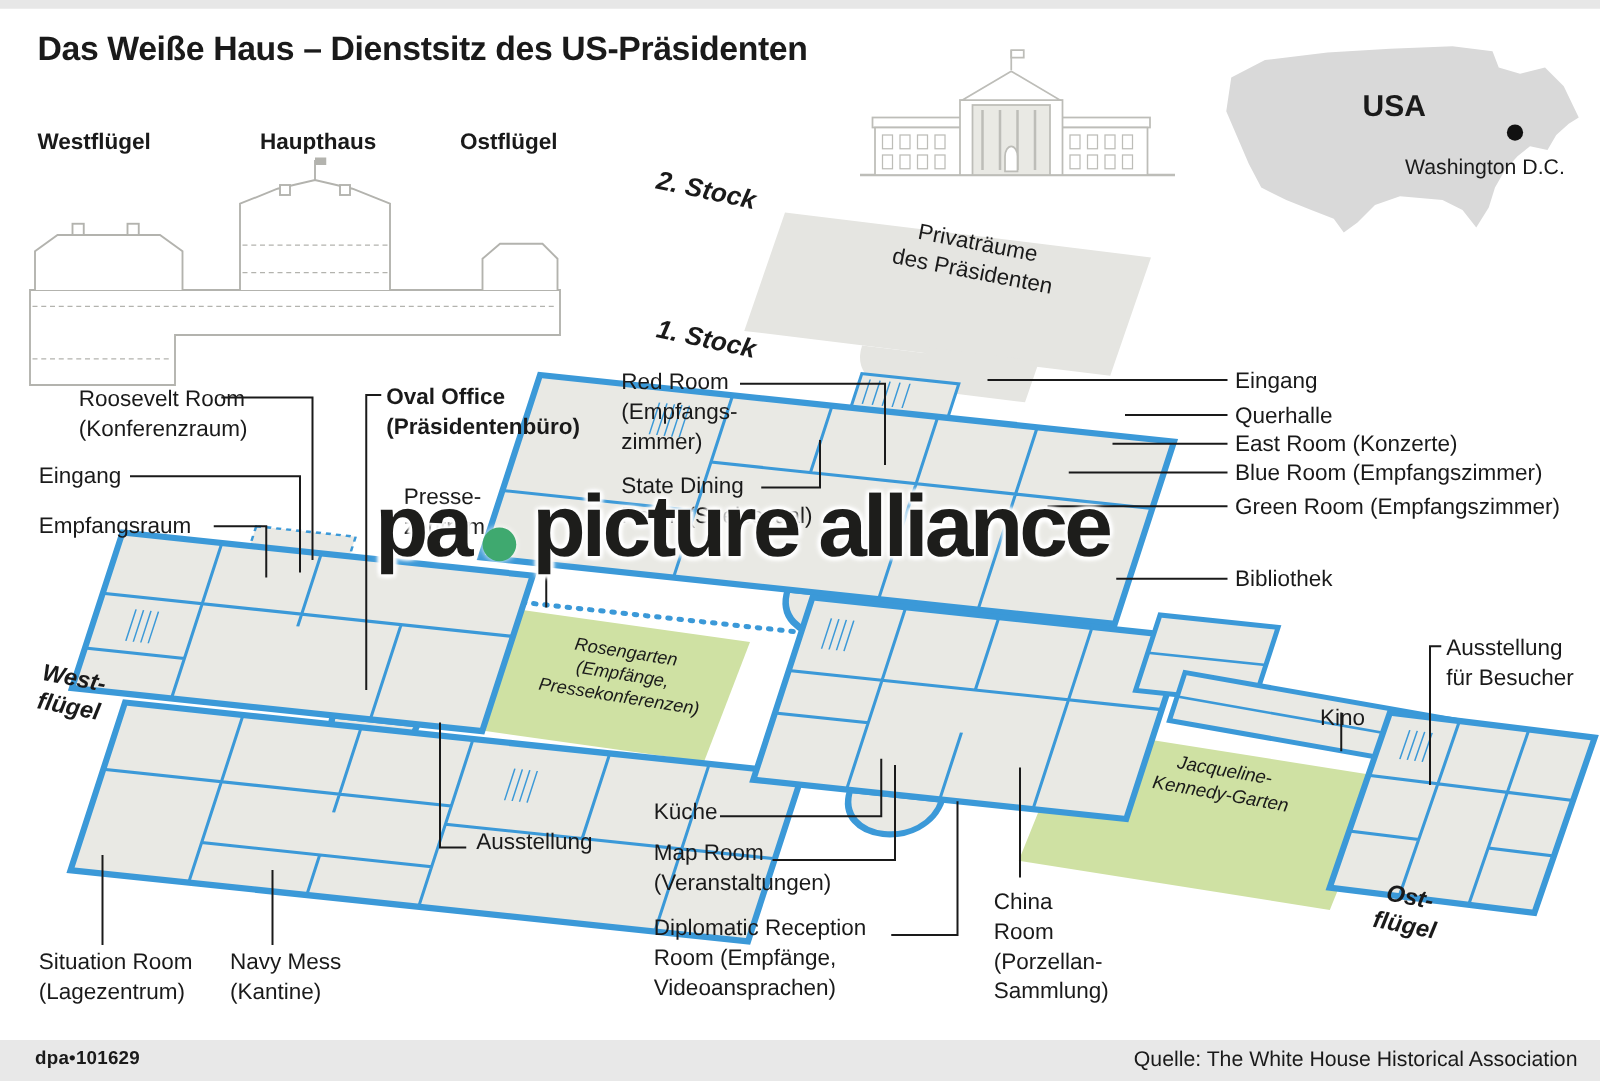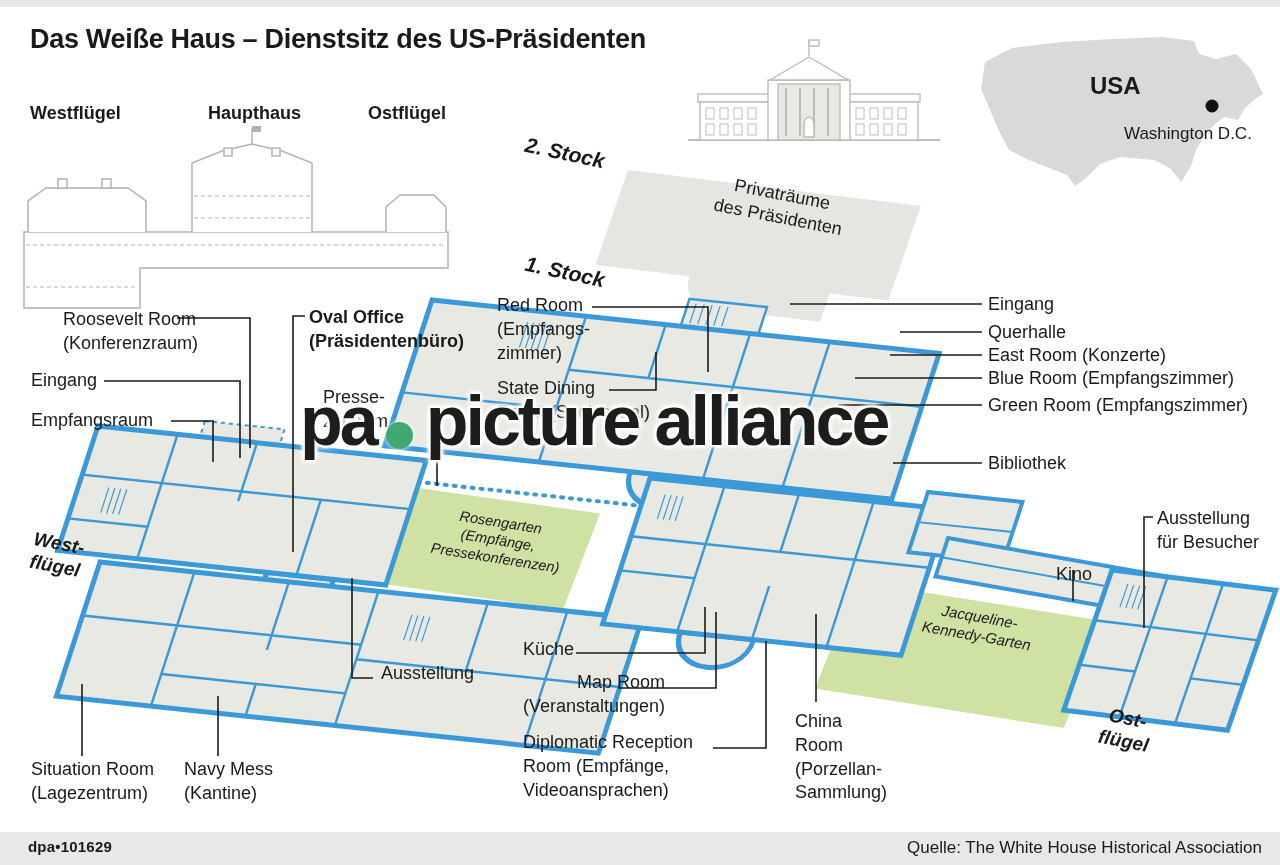--- a/index.html
+++ b/index.html
@@ -214,21 +214,21 @@
   <div class="lbl" style="left:988px;top:321px;">Querhalle</div>
   <div class="lbl" style="left:988px;top:344px;">East Room (Konzerte)</div>
   <div class="lbl" style="left:988px;top:367px;">Blue Room (Empfangszimmer)</div>
   <div class="lbl" style="left:988px;top:394px;">Green Room (Empfangszimmer)</div>
   <div class="lbl" style="left:988px;top:452px;">Bibliothek</div>
   <div class="lbl" style="left:1157px;top:507px;">Ausstellung
 für Besucher</div>
   <div class="lbl" style="left:1056px;top:548px;margin-top:15px;">Kino</div>
   <div class="lbl" style="left:381px;top:662px;">Ausstellung</div>
   <div class="lbl" style="left:523px;top:638px;">Küche</div>
-  <div class="lbl" style="left:523px;top:671px;text-align:right;">Map Room
+  <div class="lbl" style="left:523px;top:671px;">Map Room
 (Veranstaltungen)</div>
   <div class="lbl" style="left:523px;top:731px;">Diplomatic Reception
 Room (Empfänge,
 Videoansprachen)</div>
   <div class="lbl" style="left:795px;top:710px;">China
 Room
 (Porzellan-
 Sammlung)</div>
   <div class="lbl" style="left:31px;top:758px;">Situation Room
 (Lagezentrum)</div>

